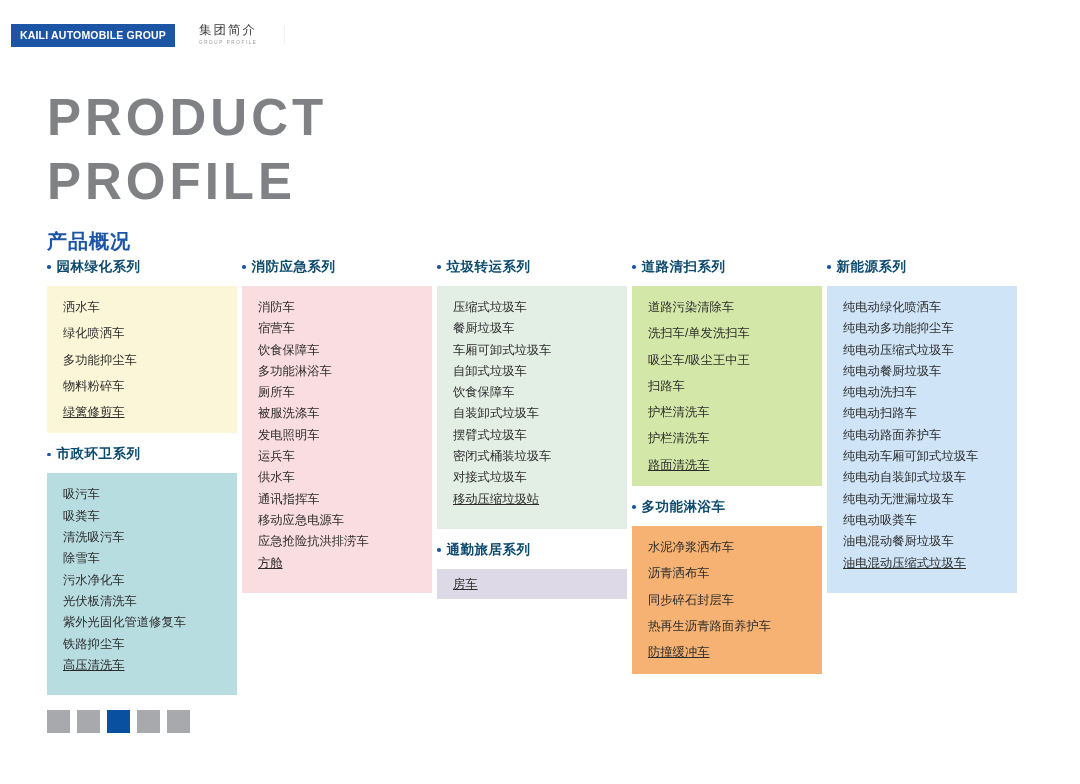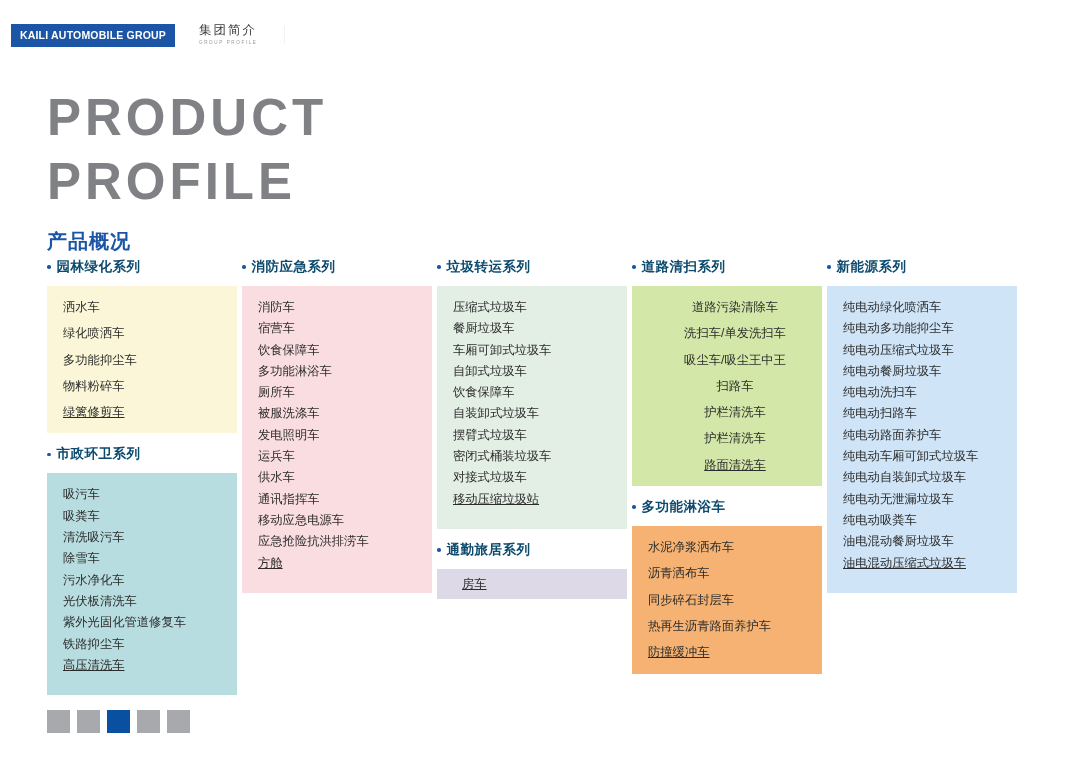--- a/index.html
+++ b/index.html
@@ -131,21 +131,21 @@
   .panel-item {
     font-size: 12.3px;
     color: #2c2c2c;
     line-height: 1;
     margin-bottom: 14px;
     white-space: nowrap;
   }
   .panel-item:last-child { margin-bottom: 0; text-decoration: underline; }
 
   .panel.tight .panel-item { margin-bottom: 9px; }
-  .panel.single { padding: 9px 0 9px 25px; }
+  .panel.single { padding: 9px 0 9px 16px; }
 
   
 
   
   .pager {
     position: absolute;
     left: 47px;
     top: 710px;
     display: flex;
     gap: 7px;
@@ -263,21 +263,21 @@
           <div class="panel-item">房车</div>
         </div>
       </div>
     </div>
     <div class="column">
       <div class="group">
         <div class="group-heading">
           <span class="bullet"></span>
           <span>道路清扫系列</span>
         </div>
-        <div class="panel" style="background: rgb(211, 232, 168); text-align: center;">
+        <div class="panel" style="background: rgb(211, 232, 168);">
           <div class="panel-item">道路污染清除车</div>
           <div class="panel-item">洗扫车/单发洗扫车</div>
           <div class="panel-item">吸尘车/吸尘王中王</div>
           <div class="panel-item">扫路车</div>
           <div class="panel-item">护栏清洗车</div>
           <div class="panel-item">护栏清洗车</div>
           <div class="panel-item">路面清洗车</div>
         </div>
       </div>
       <div class="group">

